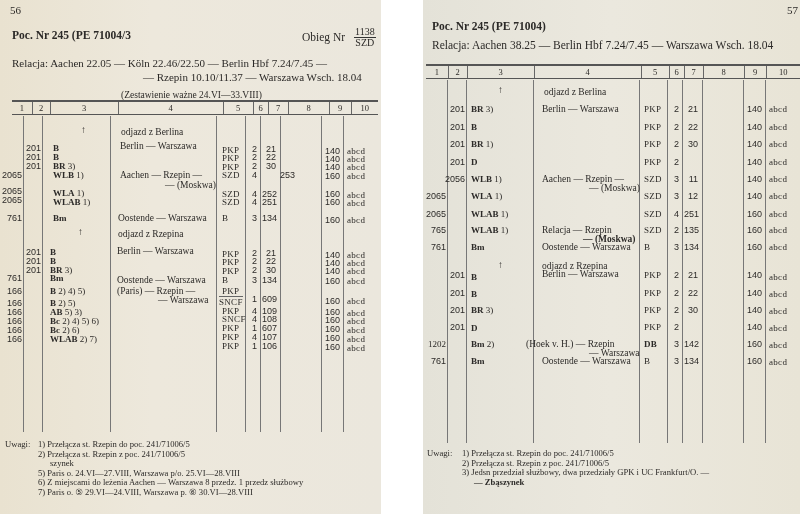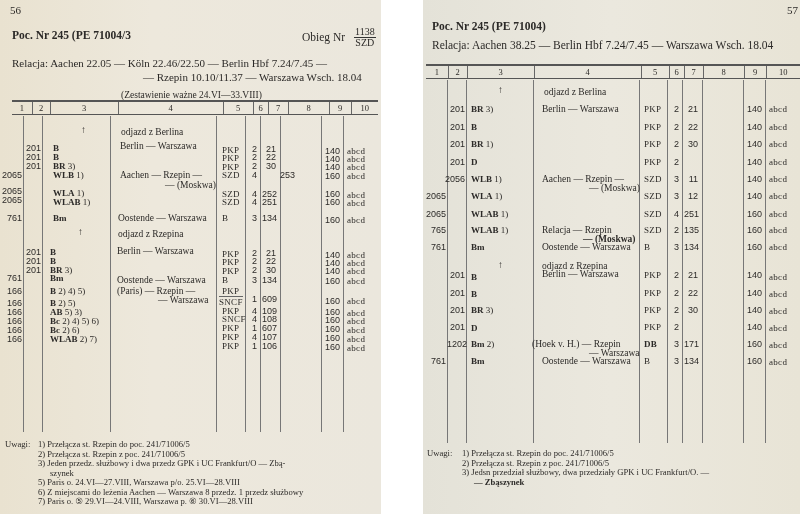--- a/index.html
+++ b/index.html
@@ -258,21 +258,20 @@
       <span class="abs num" style="left:262px;width:14px;top:-1px;">106</span>
       <span class="abs num" style="left:323px;width:17px;">160</span>
       <span class="abs adm" style="left:347px;top:1px;">abcd</span>
     </div>
   </div>
 
   <div class="abs notes" style="left:5px;top:440px;">Uwagi:</div>
   <div class="abs notes" style="left:38px;top:440px;">
     <div>1) Przełącza st. Rzepin do poc. 241/71006/5</div>
     <div>2) Przełącza st. Rzepin z poc. 241/71006/5</div>
-    <div>3) Jeden przedz. służbowy i dwa przedz GPK i UC Frankfurt/O — Zbą-</div>
     <div style="padding-left:12px;">szynek</div>
     <div>5) Paris o. 24.VI—27.VIII, Warszawa p/o. 25.VI—28.VIII</div>
     <div>6) Z miejscami do leżenia Aachen — Warszawa 8 przedz. 1 przedz służbowy</div>
     <div>7) Paris o. ⑤ 29.VI—24.VIII, Warszawa p. ⑥ 30.VI—28.VIII</div>
   </div>
 </div>
 
 <div class="page" id="right">
   <div class="abs pnum" style="left:364px;top:4px;">57</div>
   <div class="abs hdr" style="left:9px;top:20px;font-weight:bold;">Poc. Nr 245 (PE 71004)</div>
@@ -442,27 +441,27 @@
     </div>
     <div class="row" style="top:322px;left:0;width:377px;">
       <span class="abs num" style="left:25px;width:17px;">201</span>
       <span class="abs cls" style="left:48px;top:1px;"><b>D</b></span>
       <span class="abs adm" style="left:221px;">PKP</span>
       <span class="abs num" style="left:245px;width:11px;">2</span>
       <span class="abs num" style="left:321px;width:18px;">140</span>
       <span class="abs adm" style="left:346px;top:1px;">abcd</span>
     </div>
     <div class="row" style="top:339px;left:0;width:377px;">
-      <span class="abs num" style="left:0;width:44px;">1202</span>
+      <span class="abs num" style="left:0;width:23px;font-family:Liberation Serif, serif;">1202</span>
       <span class="abs cls" style="left:48px;"><b>Bm</b> <span>2)</span></span>
-      <span class="abs rel" style="left:109px;text-align:center;">(Hoek v. H.) — Rzepin</span>
+      <span class="abs rel" style="left:103px;text-align:center;">(Hoek v. H.) — Rzepin</span>
       <span class="abs rel" style="left:166px;top:9px;">— Warszawa</span>
       <span class="abs adm" style="left:221px;font-weight:bold;">DB</span>
       <span class="abs num" style="left:245px;width:11px;">3</span>
-      <span class="abs num" style="left:261px;width:14px;">171</span>
+      <span class="abs num" style="left:261px;width:14px;">142</span>
       <span class="abs num" style="left:321px;width:18px;">160</span>
       <span class="abs adm" style="left:346px;top:1px;">abcd</span>
     </div>
     <div class="row" style="top:356px;left:0;width:377px;">
       <span class="abs num" style="left:0;width:23px;">761</span>
       <span class="abs cls" style="left:48px;"><b>Bm</b></span>
       <span class="abs rel" style="left:119px;">Oostende — Warszawa</span>
       <span class="abs adm" style="left:221px;">B</span>
       <span class="abs num" style="left:245px;width:11px;">3</span>
       <span class="abs num" style="left:261px;width:14px;">134</span>

